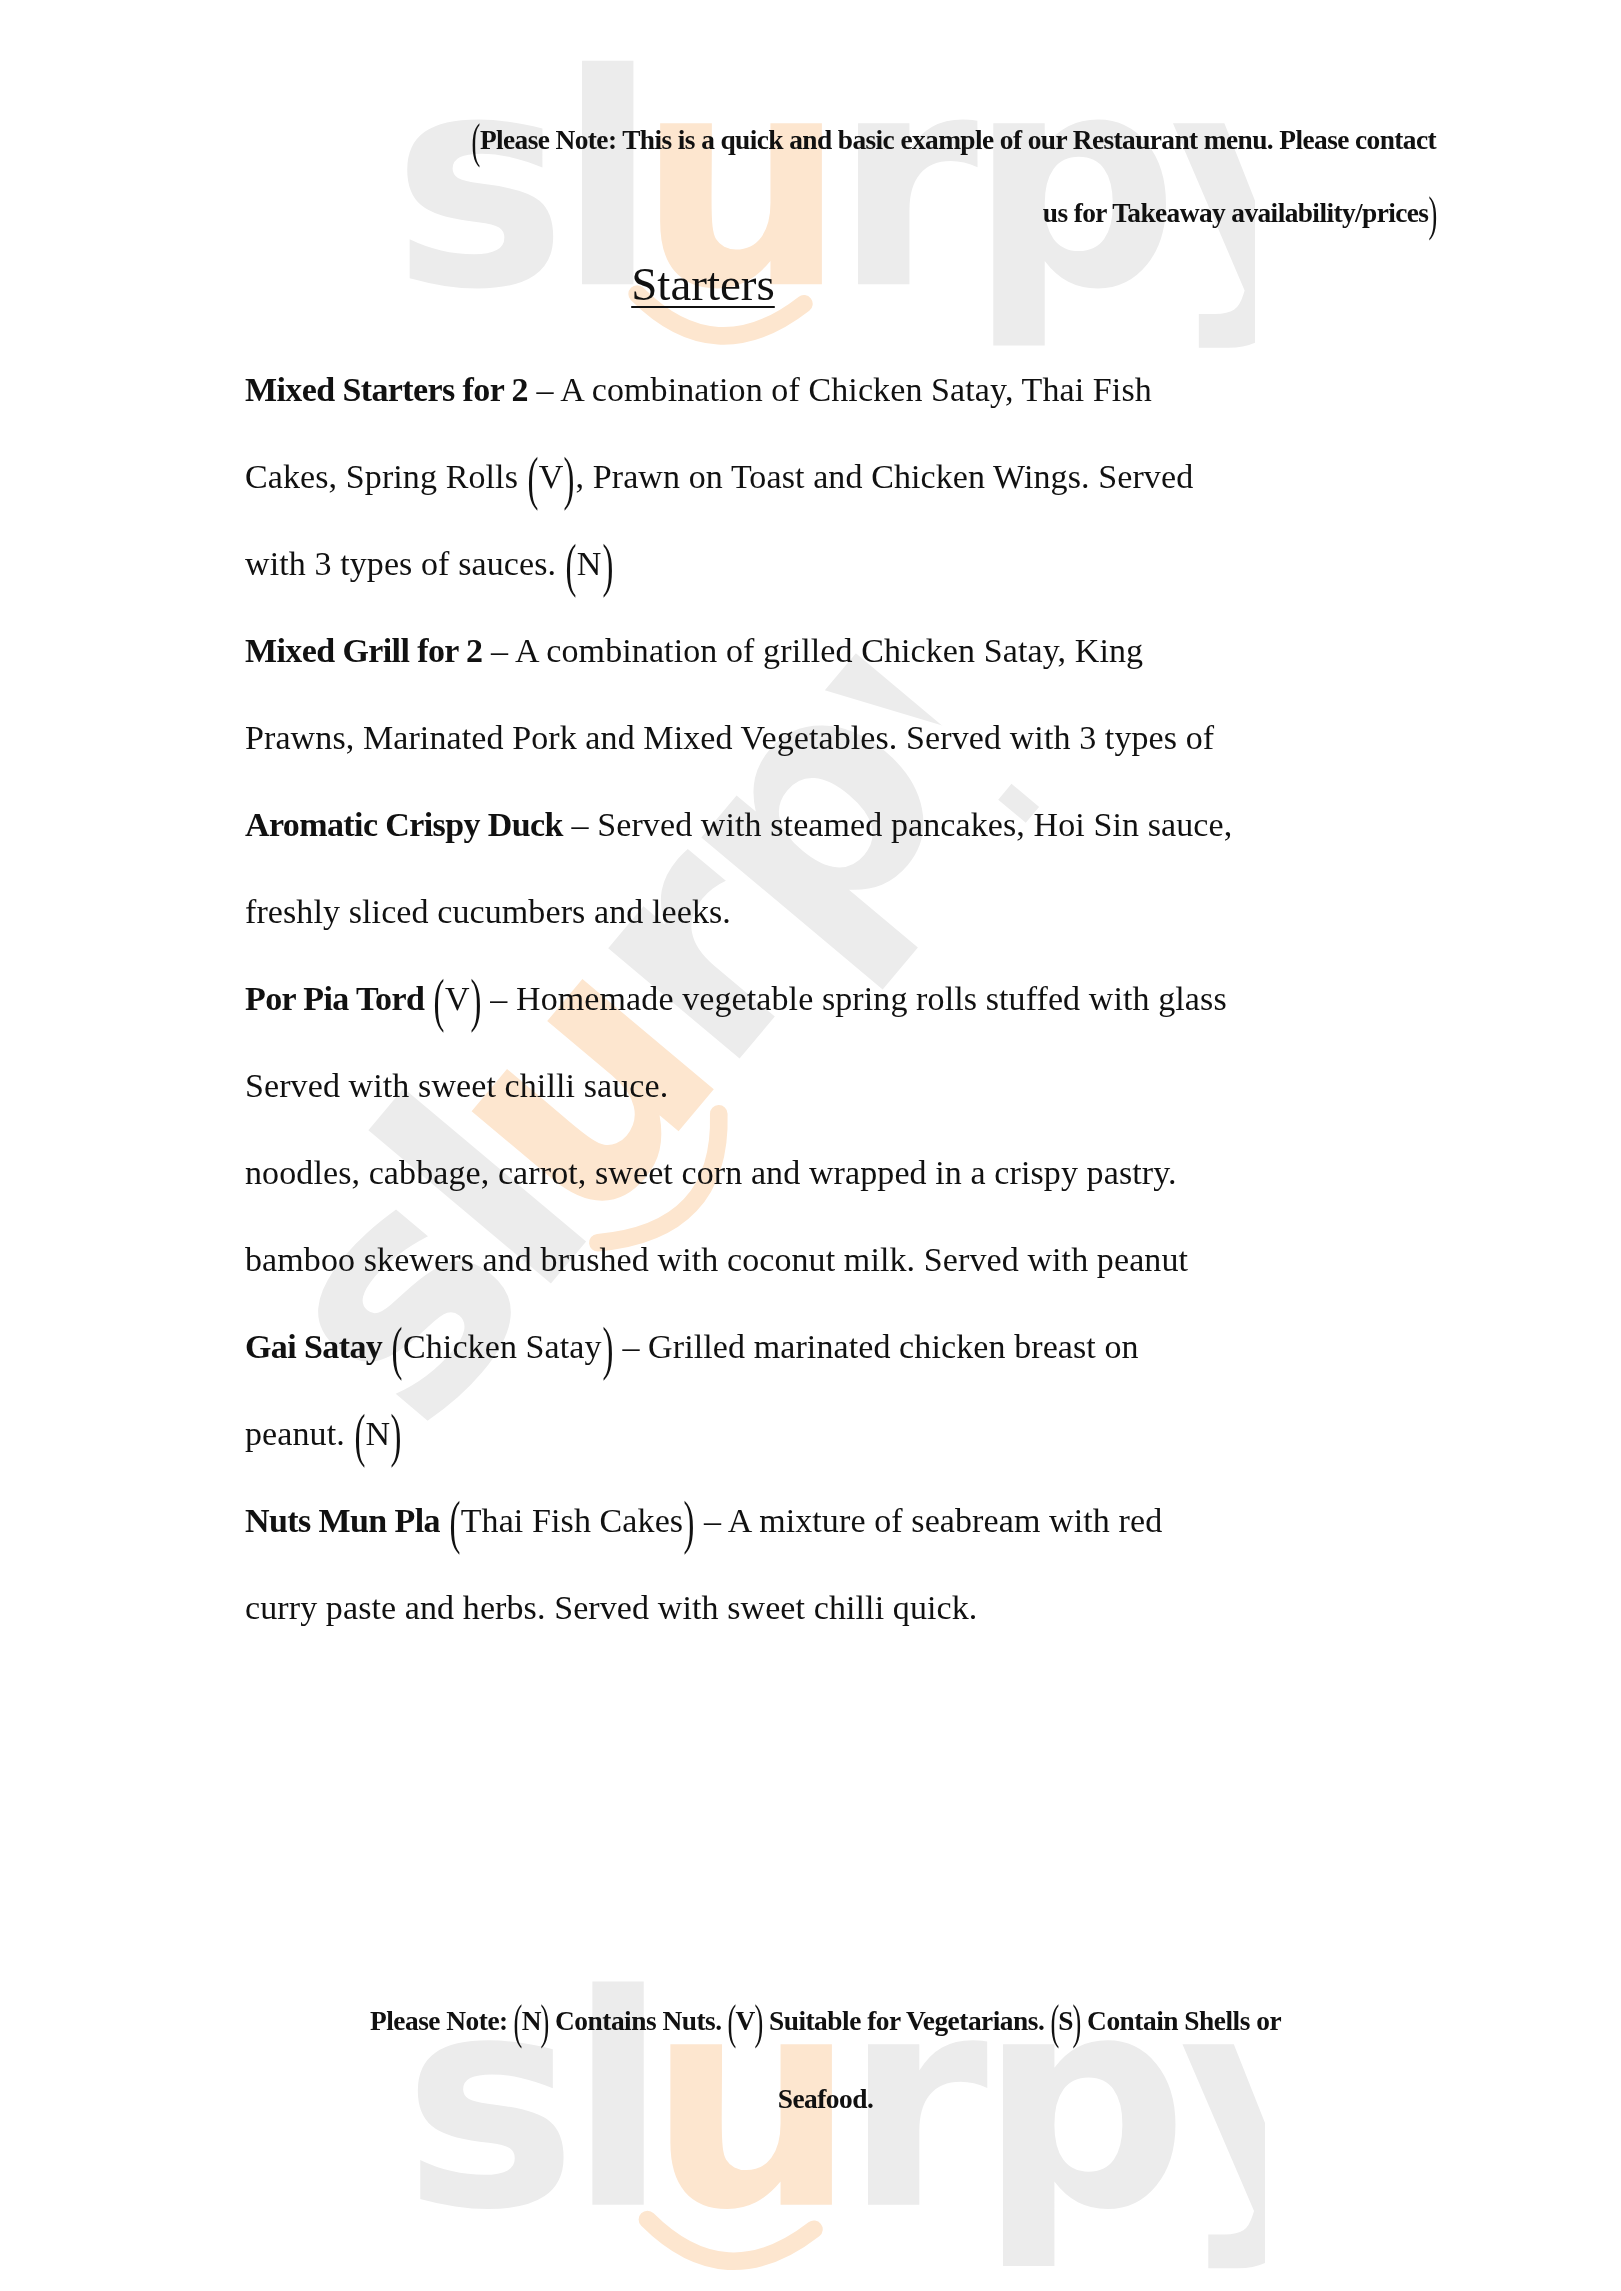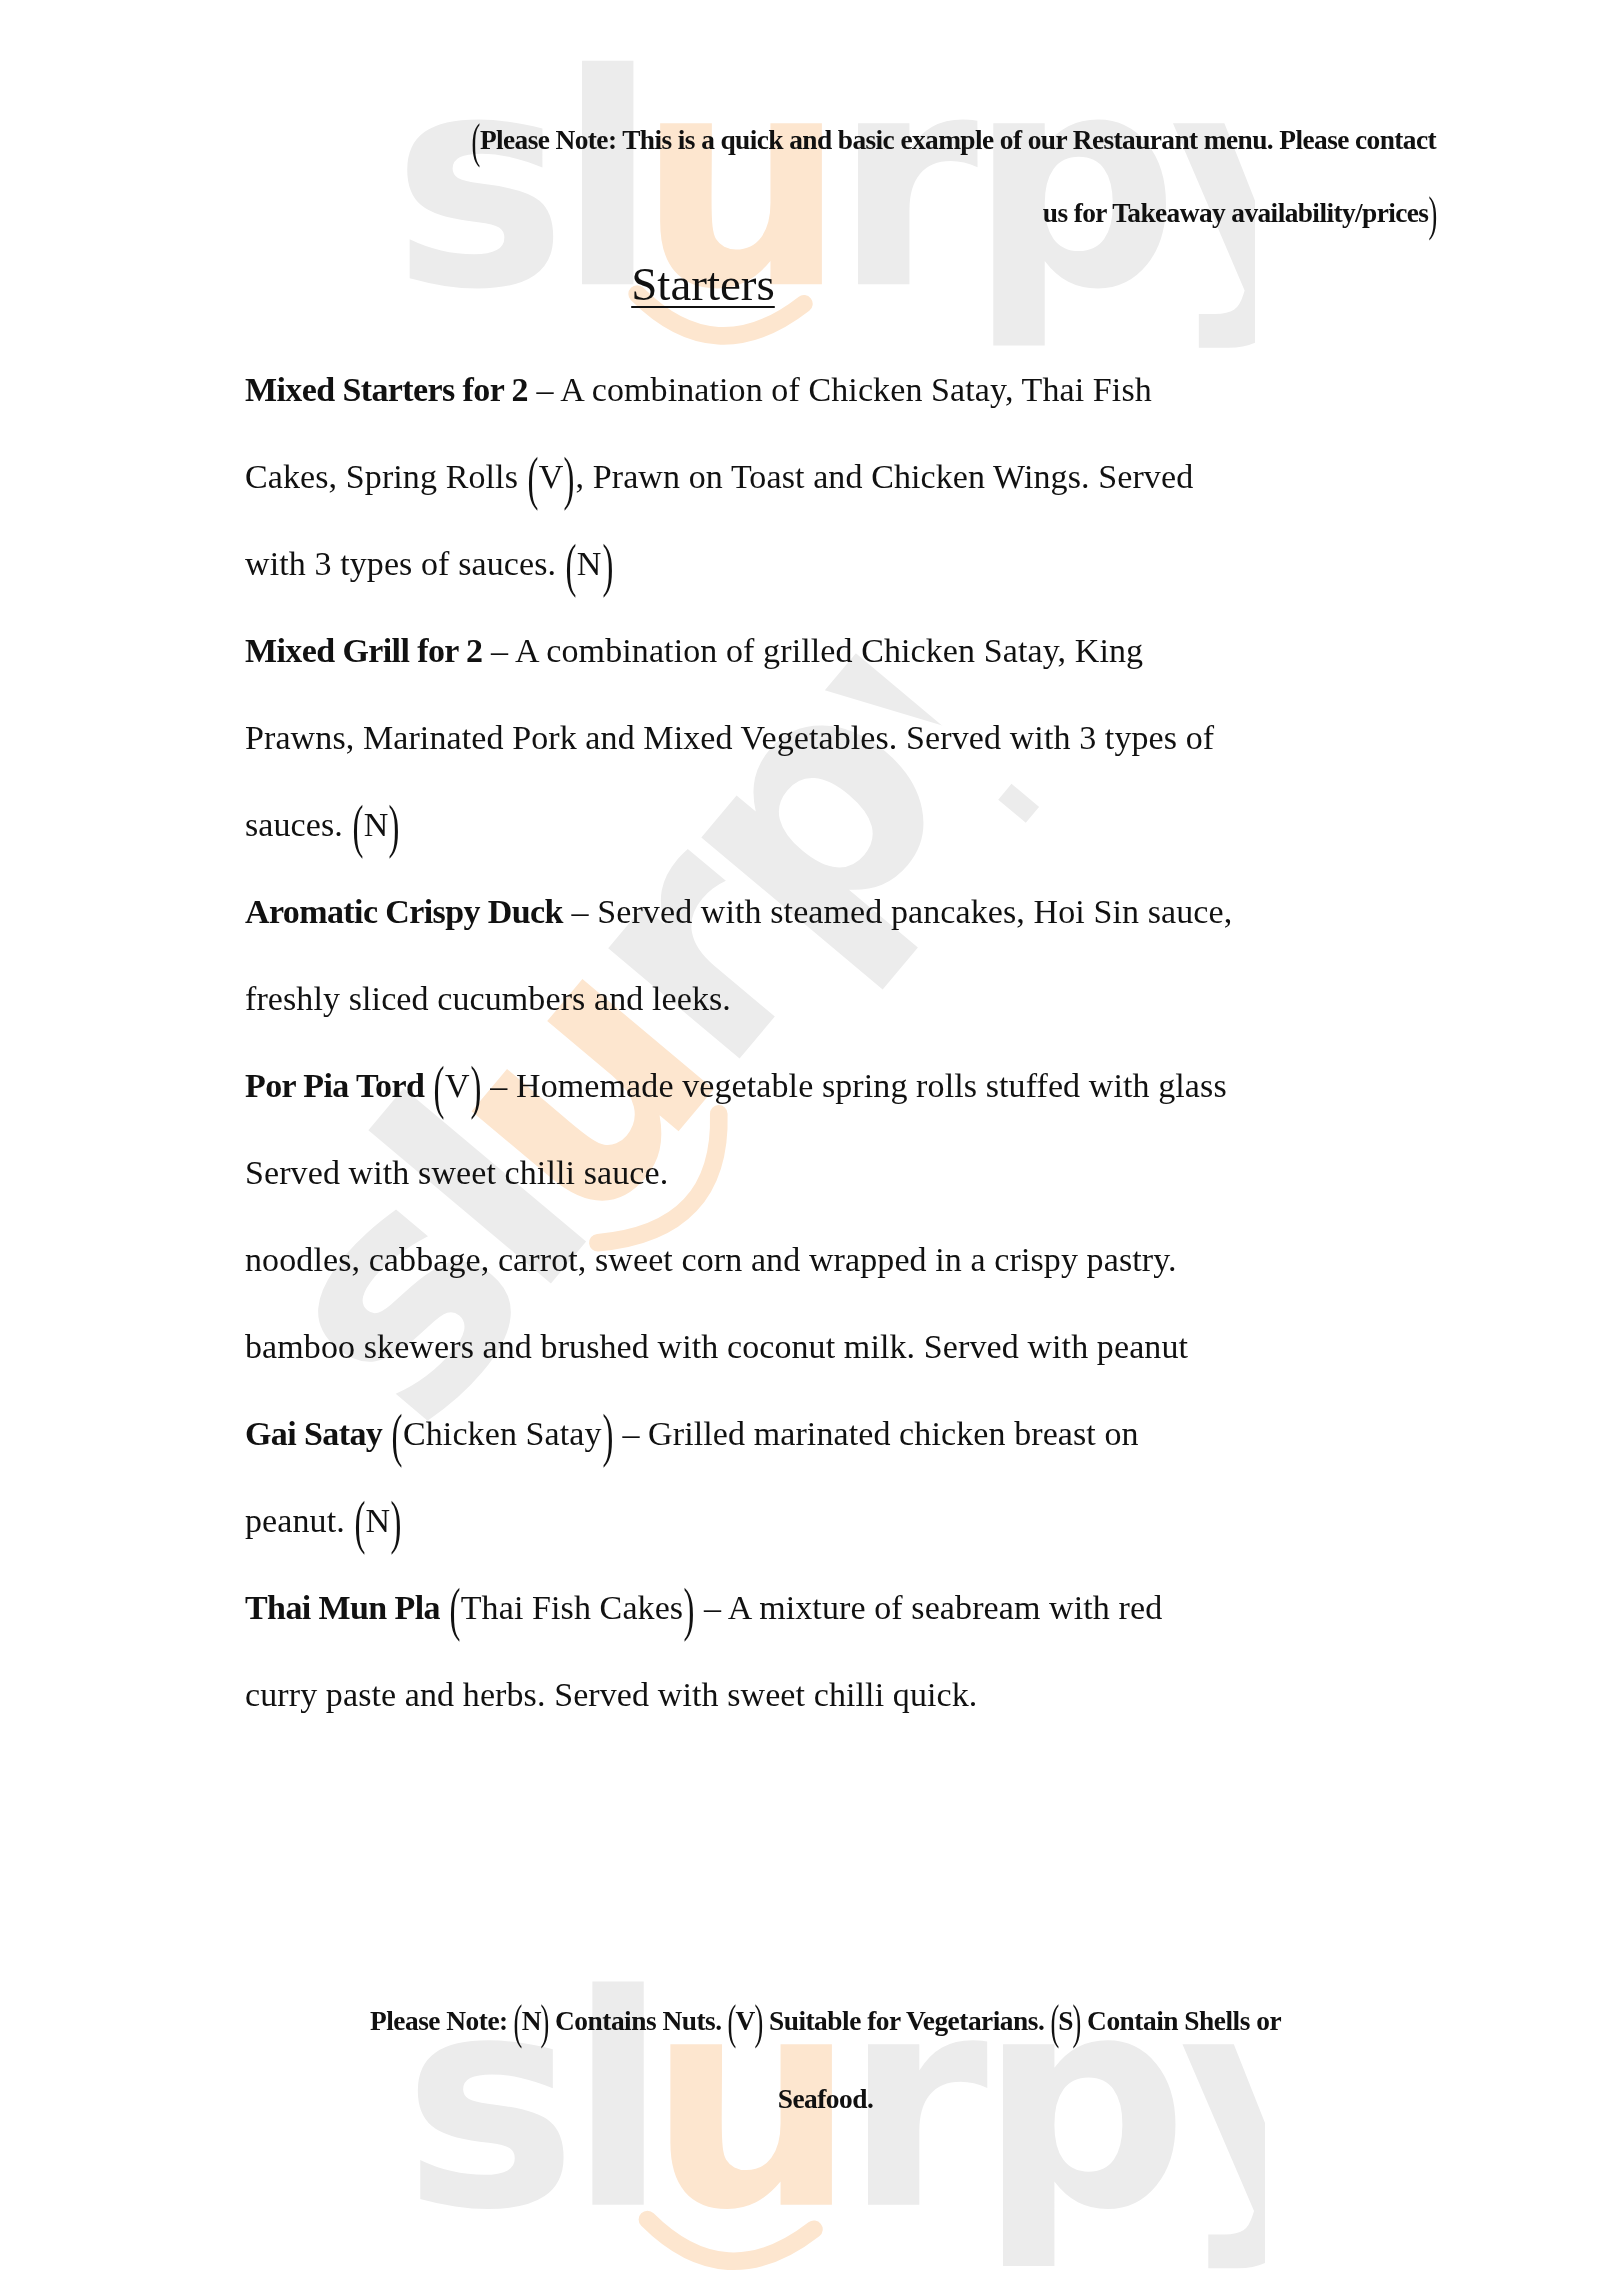--- a/index.html
+++ b/index.html
@@ -80,38 +80,37 @@
 
   <div class="menu" id="menu">
       <div class="menu-item">
         <div class="menu-line"><b>Mixed Starters for 2</b><span> – A combination of Chicken Satay, Thai Fish</span></div>
         <div class="menu-line"><span>Cakes, Spring Rolls </span><span class="tag"><span class="tall-paren">(</span><span>V</span><span class="tall-paren">)</span></span><span>, Prawn on Toast and Chicken Wings. Served</span></div>
         <div class="menu-line"><span>with 3 types of sauces. </span><span class="tag"><span class="tall-paren">(</span><span>N</span><span class="tall-paren">)</span></span></div>
       </div>
       <div class="menu-item">
         <div class="menu-line"><b>Mixed Grill for 2</b><span> – A combination of grilled Chicken Satay, King</span></div>
         <div class="menu-line"><span>Prawns, Marinated Pork and Mixed Vegetables. Served with 3 types of</span></div>
-        <div class="menu-line"><span>sauces. </span><span class="tag"><span class="tall-paren">(</span><span>N</span><span class="tall-paren">)</span></span></div>
       </div>
       <div class="menu-item">
         <div class="menu-line"><b>Aromatic Crispy Duck</b><span> – Served with steamed pancakes, Hoi Sin sauce,</span></div>
         <div class="menu-line"><span>freshly sliced cucumbers and leeks.</span></div>
       </div>
       <div class="menu-item">
         <div class="menu-line"><b>Por Pia Tord</b><span> </span><span class="tag"><span class="tall-paren">(</span><span>V</span><span class="tall-paren">)</span></span><span> – Homemade vegetable spring rolls stuffed with glass</span></div>
         <div class="menu-line"><span>Served with sweet chilli sauce.</span></div>
         <div class="menu-line"><span>noodles, cabbage, carrot, sweet corn and wrapped in a crispy pastry.</span></div>
       </div>
       <div class="menu-item">
         <div class="menu-line"><span>bamboo skewers and brushed with coconut milk. Served with peanut</span></div>
         <div class="menu-line"><b>Gai Satay</b><span> </span><span class="tag"><span class="tall-paren">(</span><span>Chicken Satay</span><span class="tall-paren">)</span></span><span> – Grilled marinated chicken breast on</span></div>
         <div class="menu-line"><span>peanut. </span><span class="tag"><span class="tall-paren">(</span><span>N</span><span class="tall-paren">)</span></span></div>
       </div>
       <div class="menu-item">
-        <div class="menu-line"><b>Thai Mun Pla</b><span> </span><span class="tag"><span class="tall-paren">(</span><span>Thai Fish Cakes</span><span class="tall-paren">)</span></span><span> – A mixture of seabream with red</span></div>
+        <div class="menu-line"><b>Nuts Mun Pla</b><span> </span><span class="tag"><span class="tall-paren">(</span><span>Thai Fish Cakes</span><span class="tall-paren">)</span></span><span> – A mixture of seabream with red</span></div>
         <div class="menu-line"><span>curry paste and herbs. Served with sweet chilli quick.</span></div>
       </div>
     </div>
 
   <div class="footer">
     <span class="l1" id="footer-l1"><span>Please Note: </span><span class="tag"><span class="tall-paren">(</span><span>N</span><span class="tall-paren">)</span></span><span> Contains Nuts. </span><span class="tag"><span class="tall-paren">(</span><span>V</span><span class="tall-paren">)</span></span><span> Suitable for Vegetarians. </span><span class="tag"><span class="tall-paren">(</span><span>S</span><span class="tall-paren">)</span></span><span> Contain Shells or</span></span>
     <span class="l2">Seafood.</span>
   </div>
 </div>
 

